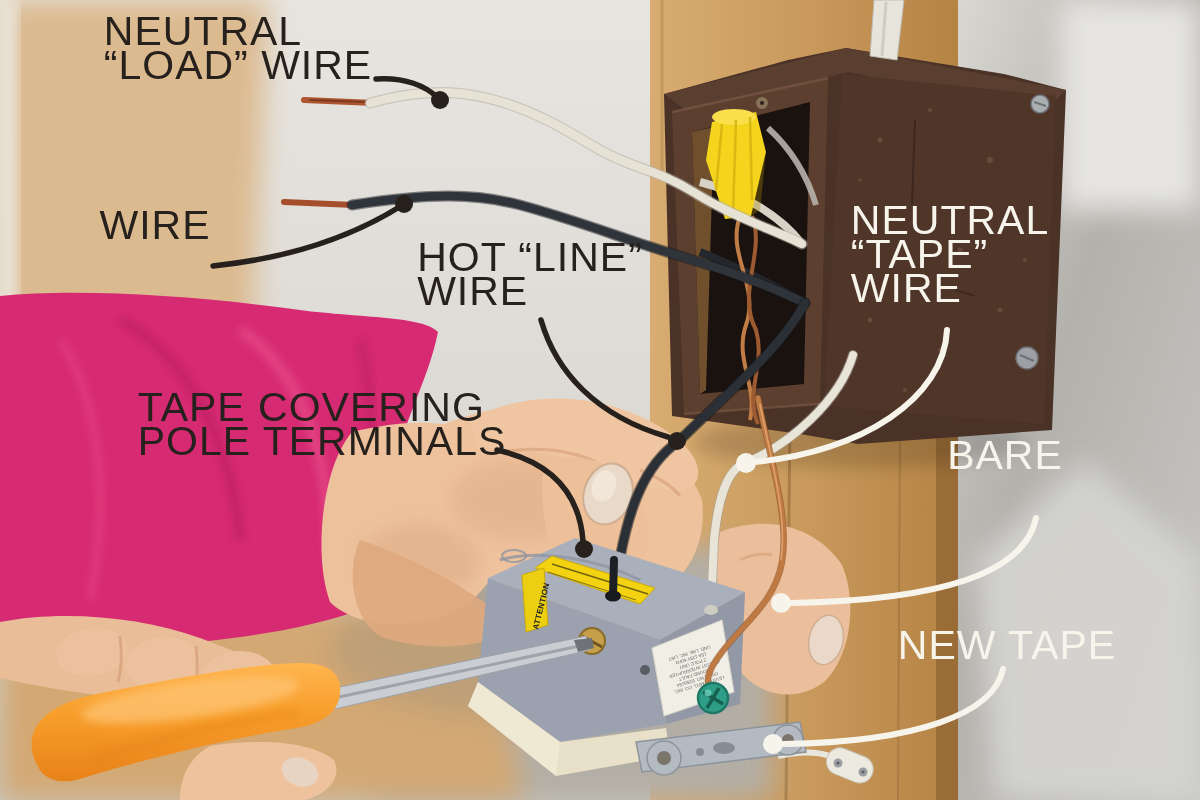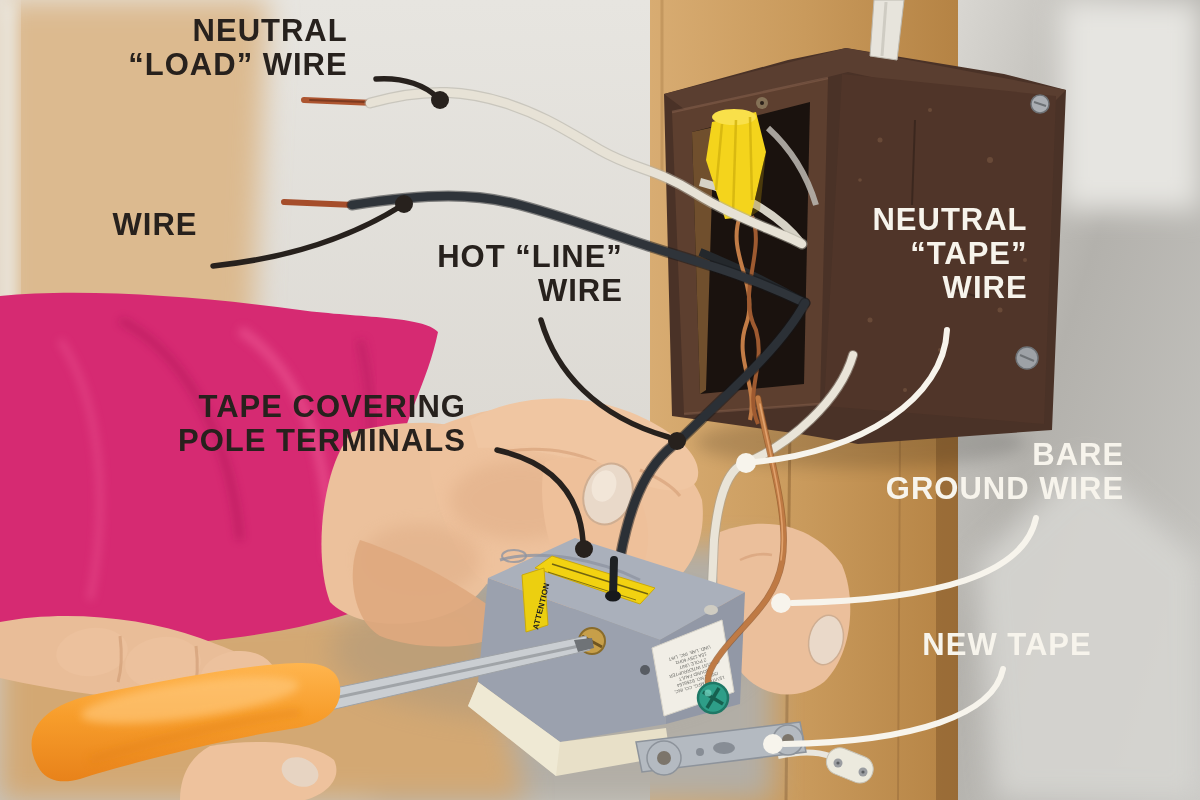--- a/index.html
+++ b/index.html
@@ -4,21 +4,21 @@
 <style>
   html,body{margin:0;padding:0;background:#222;}
   .stage{
     position:relative;width:1200px;height:800px;overflow:hidden;
     font-family:"Liberation Sans", sans-serif;
     background:#dedcd6;
   }
   .stage svg{position:absolute;left:0;top:0;}
   .label{
     position:absolute;transform:translateX(-50%);
-    text-align:right;font-weight:700;font-size:31px;line-height:34px;
+    text-align:left;font-weight:400;font-size:41px;line-height:34px;
     letter-spacing:1px;white-space:nowrap;z-index:30;
   }
   .label span{display:block;}
   .label-dark{color:#27211d;}
   .label-light{color:#f7f4ec;}
   #callouts{z-index:20;pointer-events:none;}
   #photo{z-index:1;}
 </style>
 </head>
 <body>
@@ -327,20 +327,19 @@
   </div>
 
   <div class="label label-light" style="left:950px;top:203px;">
     <span>NEUTRAL</span>
     <span>“TAPE”</span>
     <span>WIRE</span>
   </div>
 
   <div class="label label-light" style="left:1005px;top:438px;">
     <span>BARE</span>
-    <span>GROUND WIRE</span>
   </div>
 
   <div class="label label-light" style="left:1007px;top:628px;">
     <span>NEW TAPE</span>
   </div>
 
 </div>
 
 </body></html>

